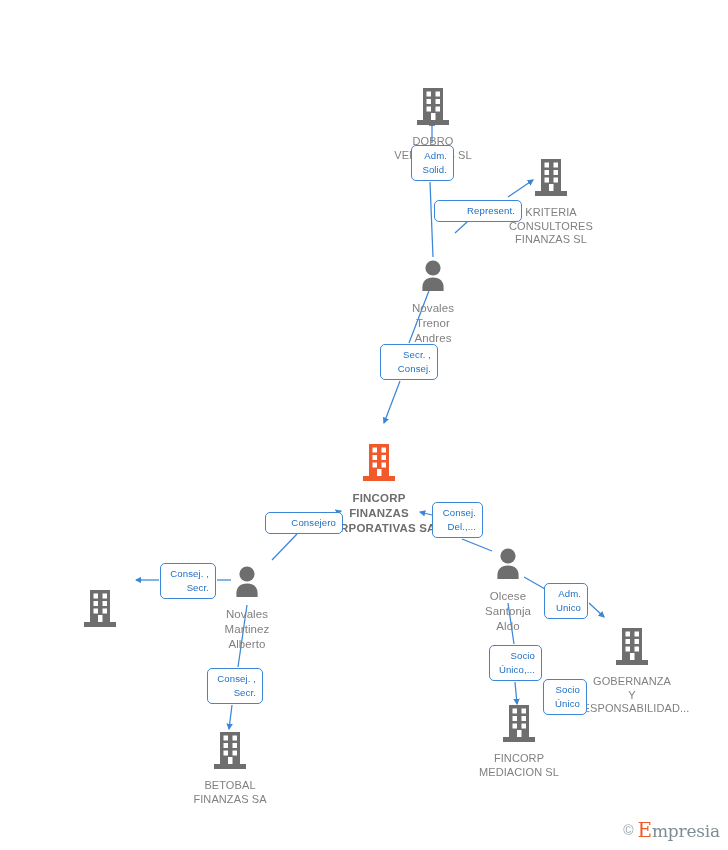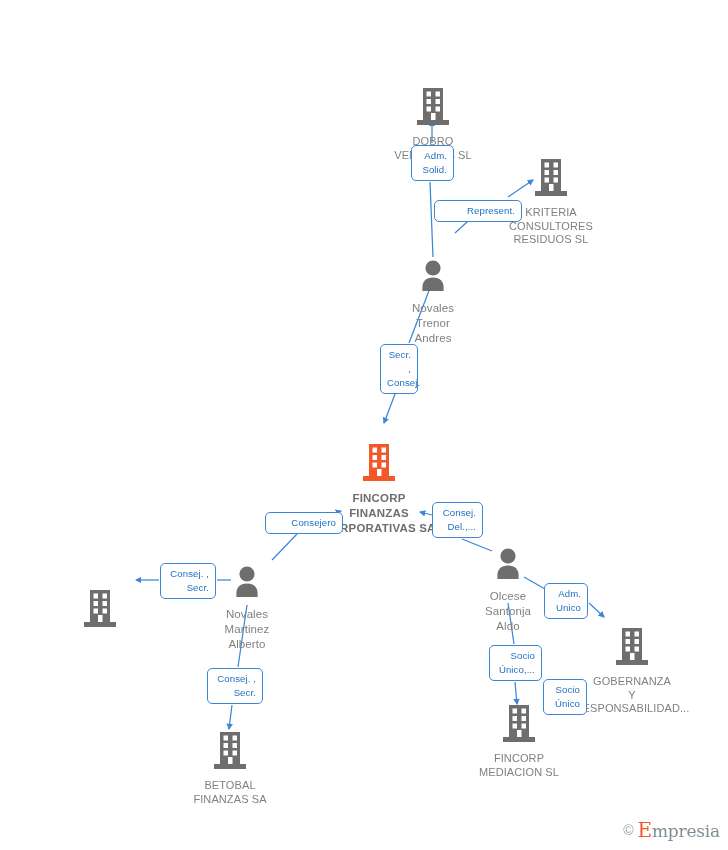--- a/index.html
+++ b/index.html
@@ -170,21 +170,21 @@
             <rect x="11.5" y="4.5" width="4.5" height="5" fill="#ffffff"></rect>
             <rect x="20.5" y="4.5" width="4.5" height="5" fill="#ffffff"></rect>
             <rect x="11.5" y="12" width="4.5" height="5" fill="#ffffff"></rect>
             <rect x="20.5" y="12" width="4.5" height="5" fill="#ffffff"></rect>
             <rect x="11.5" y="19.5" width="4.5" height="5" fill="#ffffff"></rect>
             <rect x="20.5" y="19.5" width="4.5" height="5" fill="#ffffff"></rect>
             <rect x="16" y="26" width="4.5" height="7" fill="#ffffff"></rect>
           </svg></span>
         <span class="node-label">KRITERIA
 CONSULTORES
-RESIDUOS  SL</span>
+FINANZAS  SL</span>
       </div>
       <div class="node person" style="left: 433px; top: 259px;">
         <span class="icon-wrap"><svg width="36" height="34" viewBox="0 0 36 34" xmlns="http://www.w3.org/2000/svg" aria-hidden="true">
             <circle cx="18" cy="9" r="7.6" fill="#6e6e6e"></circle>
             <path d="M18 18.5c-7 0-10.6 4.2-10.6 9.6V32h21.2v-3.9c0-5.4-3.6-9.6-10.6-9.6z" fill="#6e6e6e"></path>
           </svg></span>
         <span class="node-label">Novales
 Trenor
 Andres</span>
       </div>
@@ -280,21 +280,21 @@
           </svg></span>
         <span class="node-label">FINCORP
 MEDIACION SL</span>
       </div>
     </div>
 
   <div id="rels">
       <div class="rel" style="left: 411px; top: 145px; width: 43px; min-height: 36px;">Adm.
 Solid.</div>
       <div class="rel" style="left: 434px; top: 200px; width: 88px; min-height: 21px;">Represent.</div>
-      <div class="rel" style="left: 380px; top: 344px; width: 38px; min-height: 36px;">Secr. ,
+      <div class="rel" style="left: 380px; top: 344px; width: 58px; min-height: 36px;">Secr. ,
 Consej.</div>
       <div class="rel" style="left: 265px; top: 512px; width: 78px; min-height: 21px;">Consejero</div>
       <div class="rel" style="left: 160px; top: 563px; width: 56px; min-height: 36px;">Consej. ,
 Secr.</div>
       <div class="rel" style="left: 207px; top: 668px; width: 56px; min-height: 36px;">Consej. ,
 Secr.</div>
       <div class="rel" style="left: 544px; top: 583px; width: 44px; min-height: 36px;">Adm.
 Unico</div>
       <div class="rel" style="left: 489px; top: 645px; width: 53px; min-height: 36px;">Socio
 Único,...</div>

